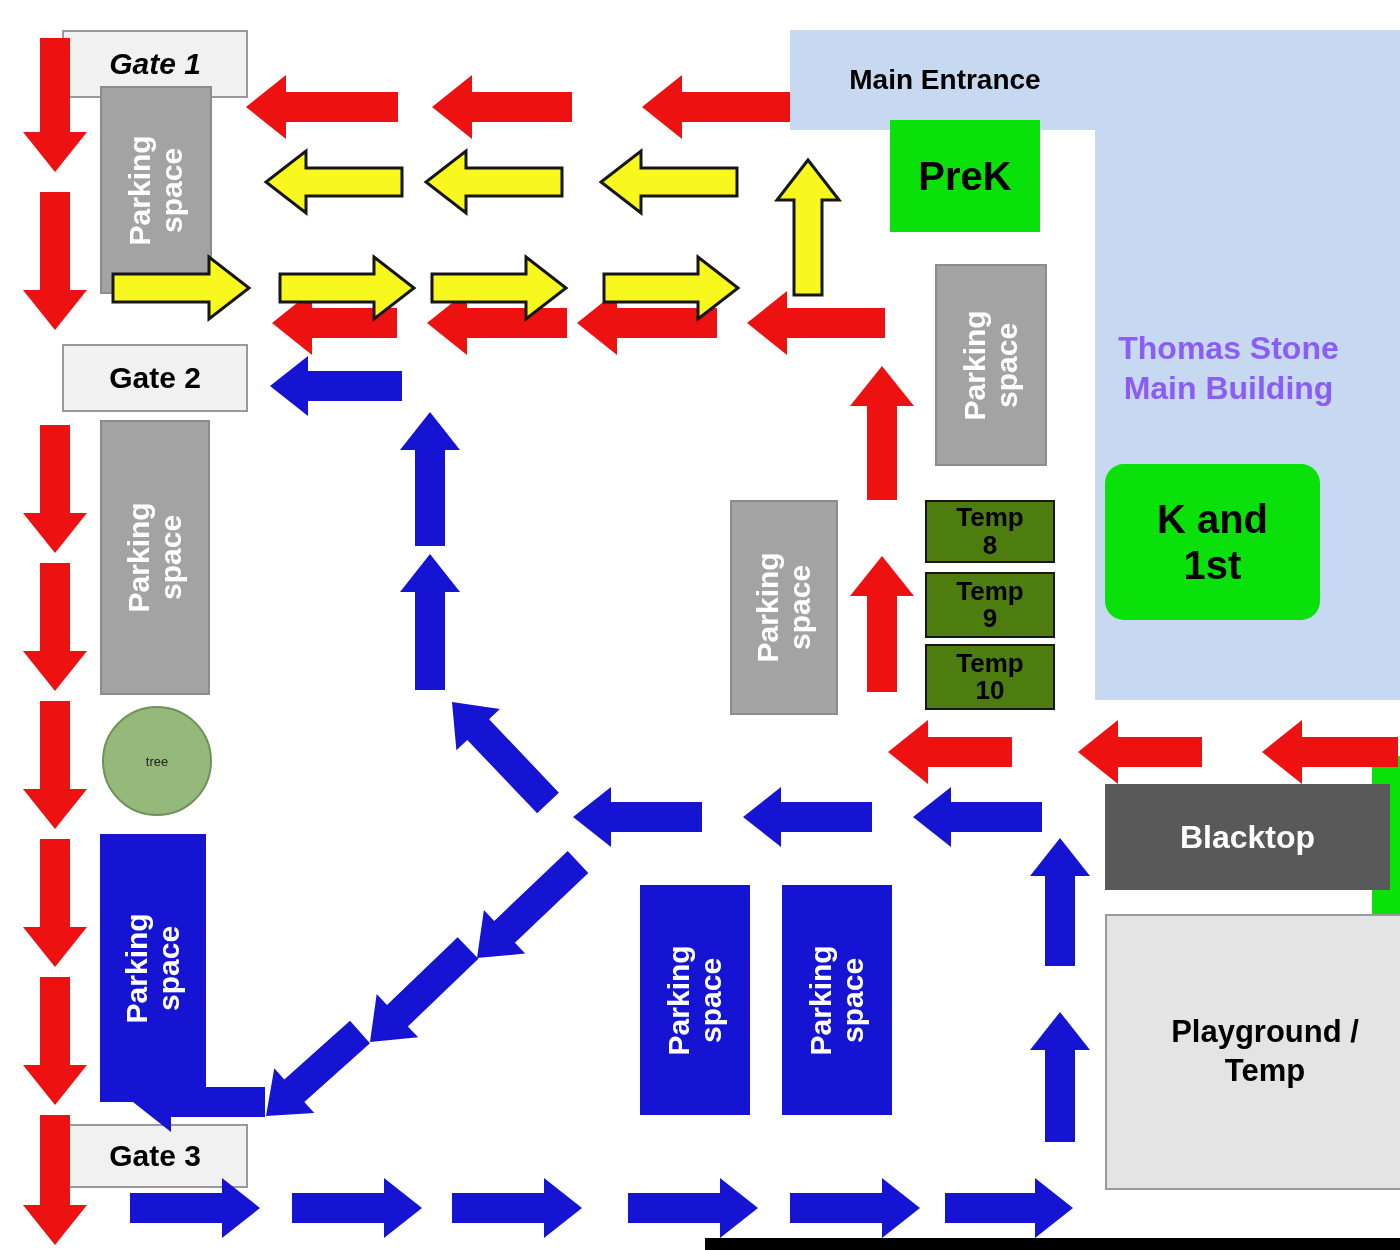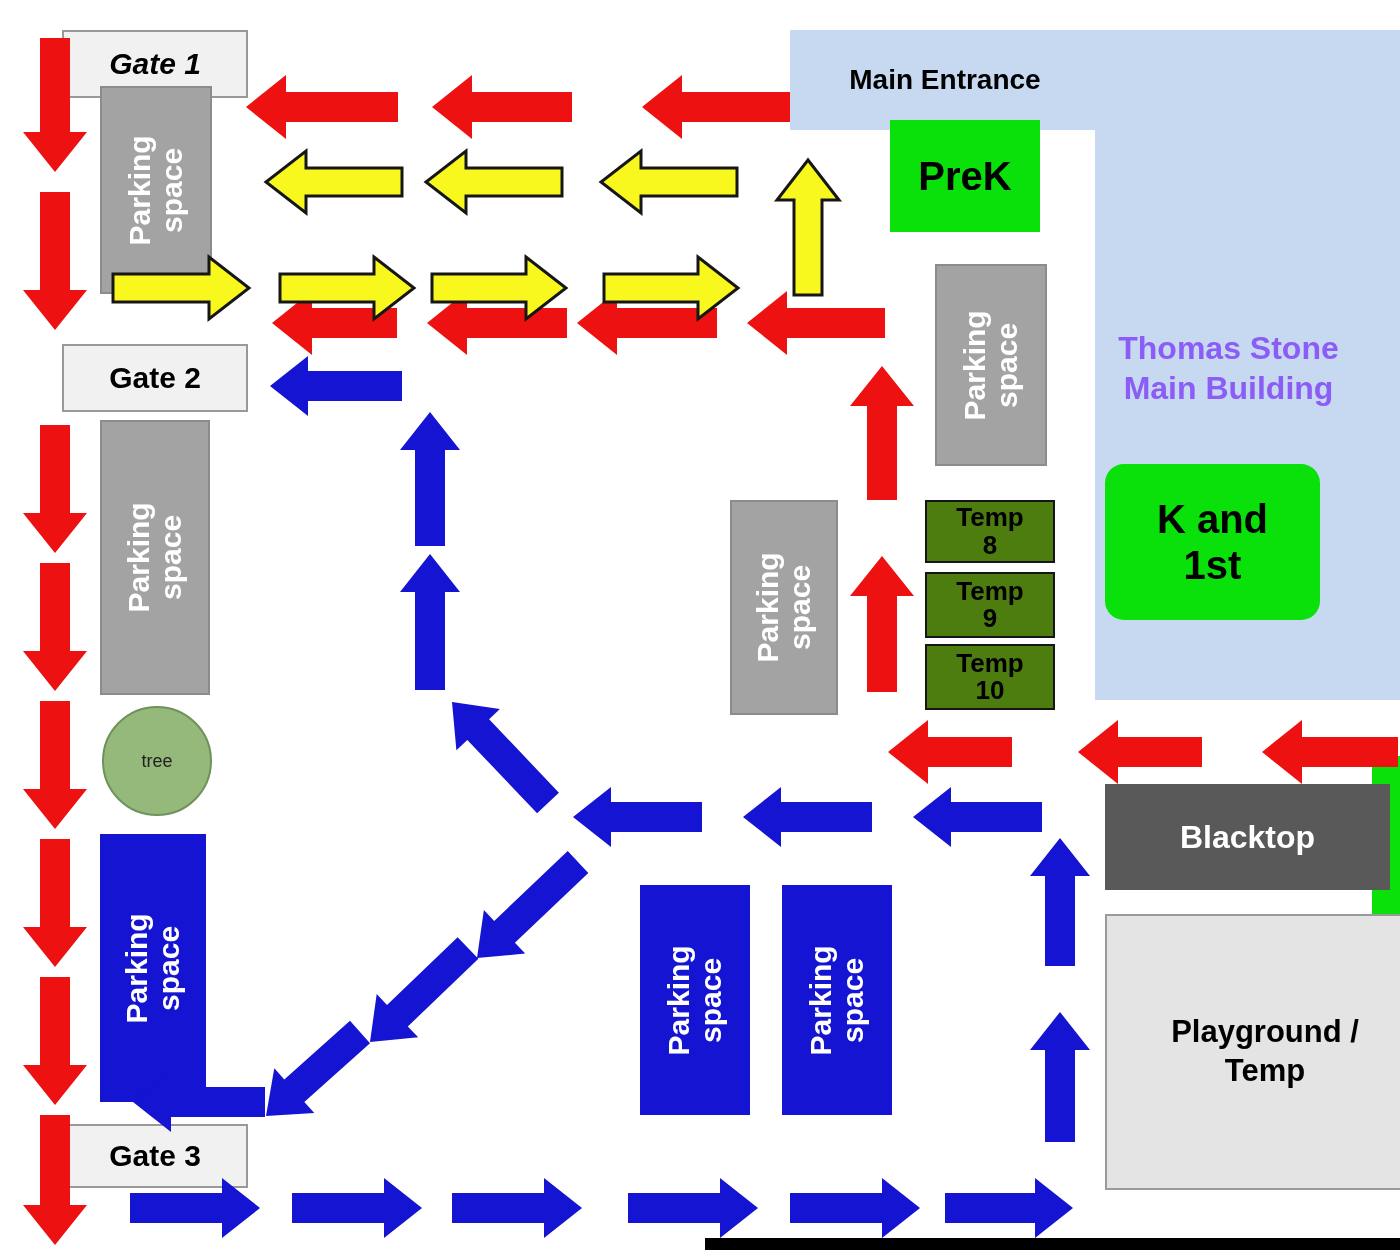--- a/index.html
+++ b/index.html
@@ -14,21 +14,21 @@
   .vtext span{display:block;}
   .green-room{background:#0ae00a;color:#000;}
   .temp{background:#4d7c0f;border:2px solid #161616;color:#000;font-size:26px;line-height:1.05;}
   .lightblue{background:#c6d9f1;}
   .entrance-label{font-size:28px;color:#000;}
   .building-label{position:absolute;left:1095px;top:328px;width:267px;text-align:center;
                   font-weight:bold;font-size:32px;line-height:1.25;color:#8b5cf6;}
   .blacktop{background:#595959;color:#fff;font-size:32px;}
   .playground{background:#e4e4e4;border:2px solid #9a9a9a;color:#000;font-size:31px;line-height:1.25;}
   .tree{position:absolute;border-radius:50%;background:#95b97a;border:2px solid #6f925a;
-        display:flex;align-items:center;justify-content:center;font-size:18px;color:#222;}
+        display:flex;align-items:center;justify-content:center;font-size:13px;color:#222;}
   .black-bar{position:absolute;background:#000;}
   #arrow-layer{position:absolute;left:0;top:0;width:1400px;height:1250px;pointer-events:none;}
 </style>
 </head>
 <body>
 
 <div class="stage">
 
   <div class="box lightblue" style="left:790px;top:30px;width:310px;height:100px;">
     <span class="entrance-label">Main Entrance</span>

